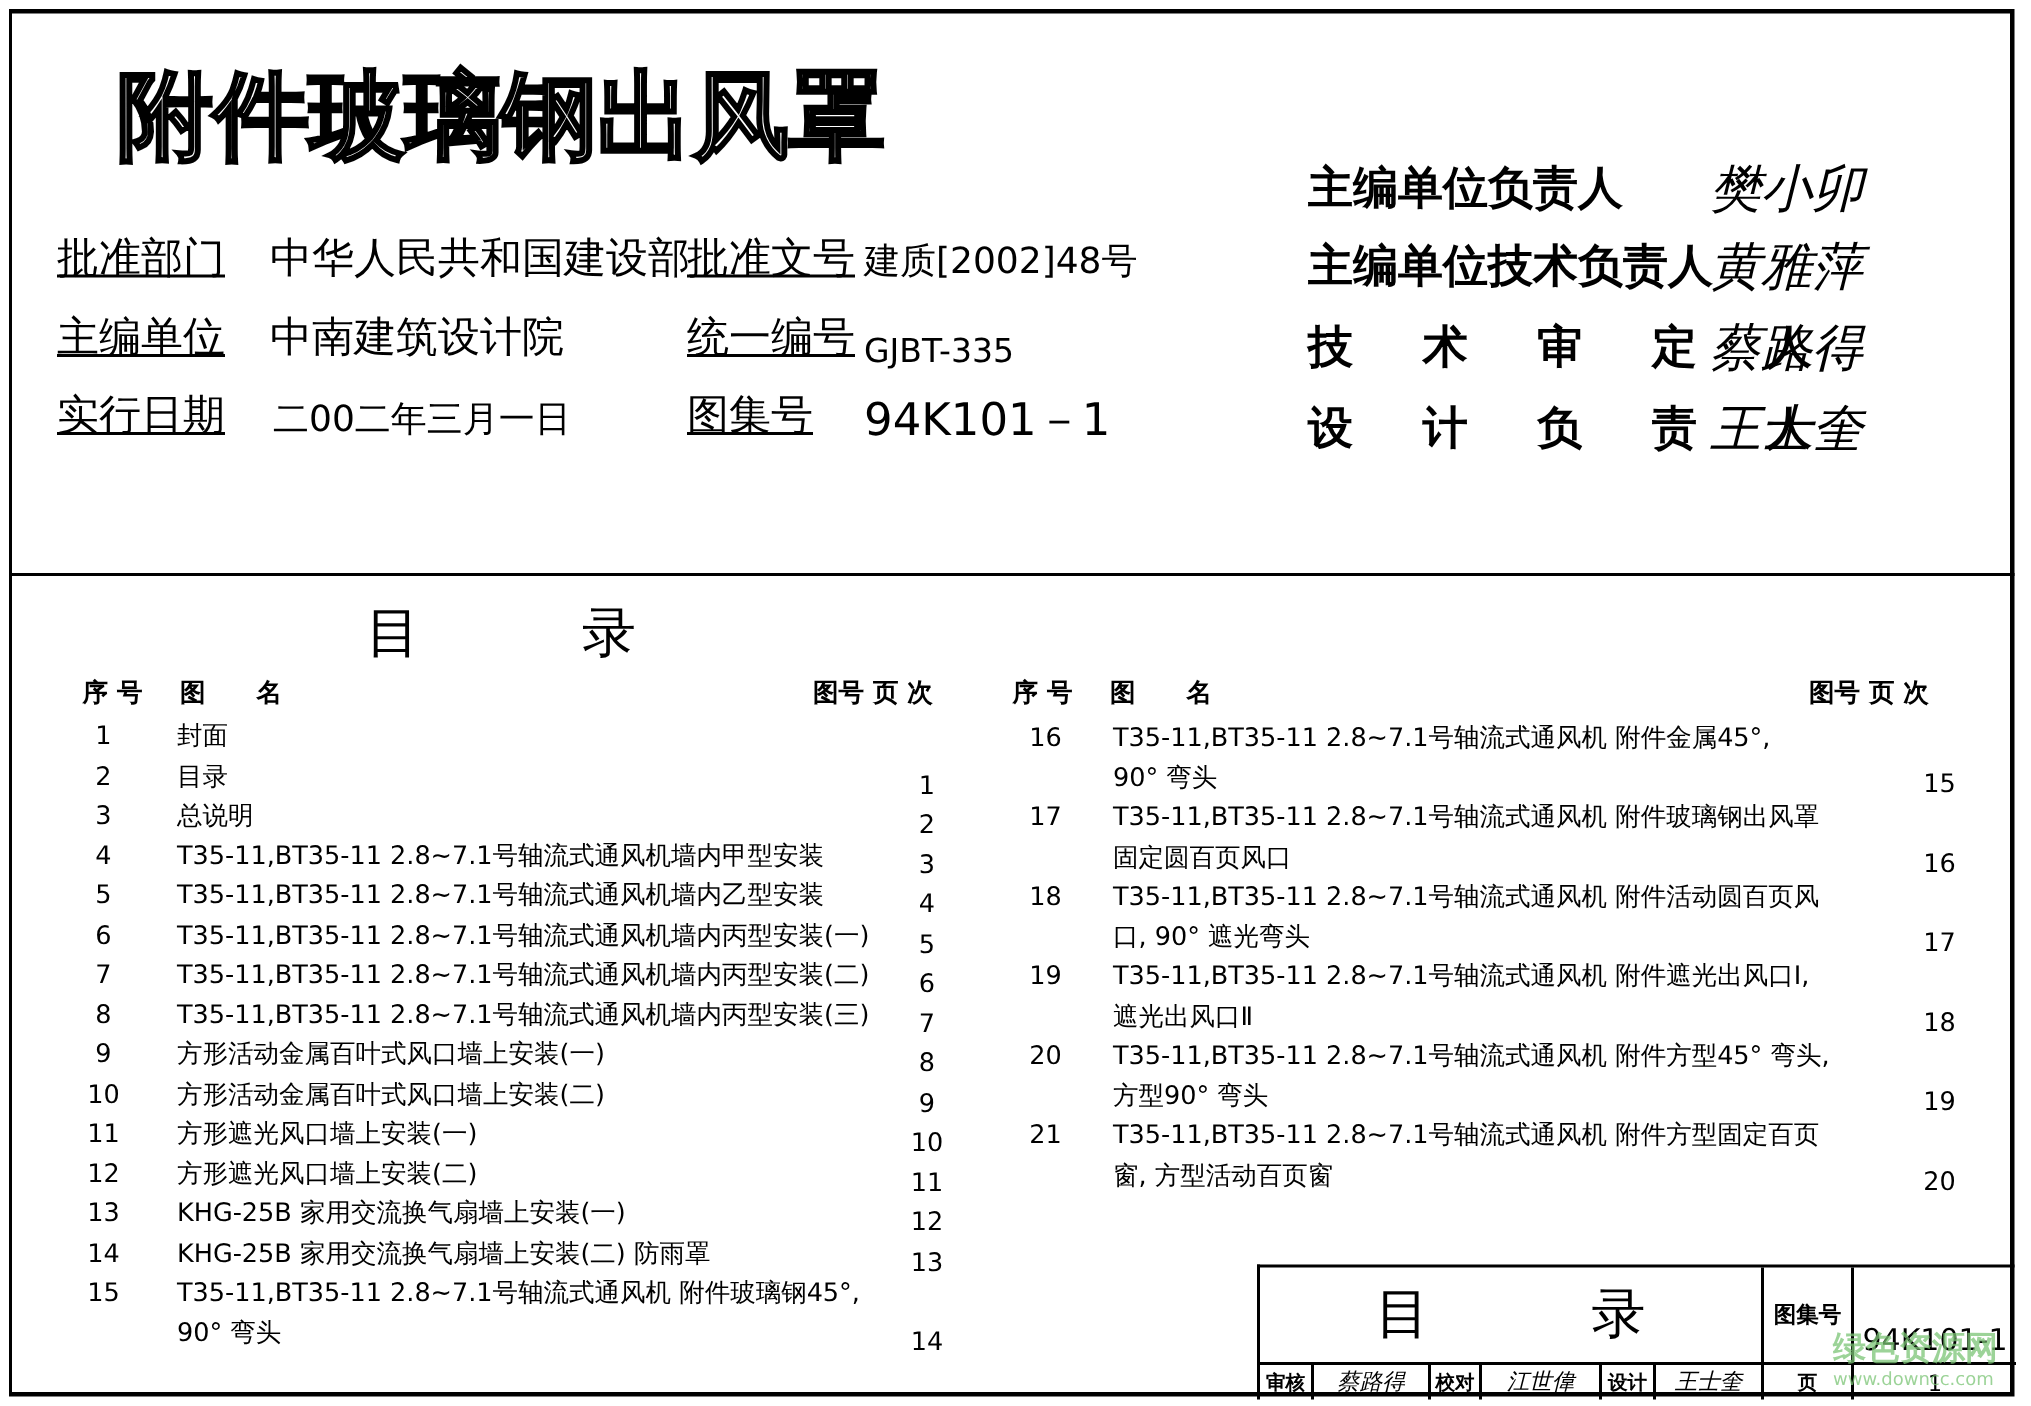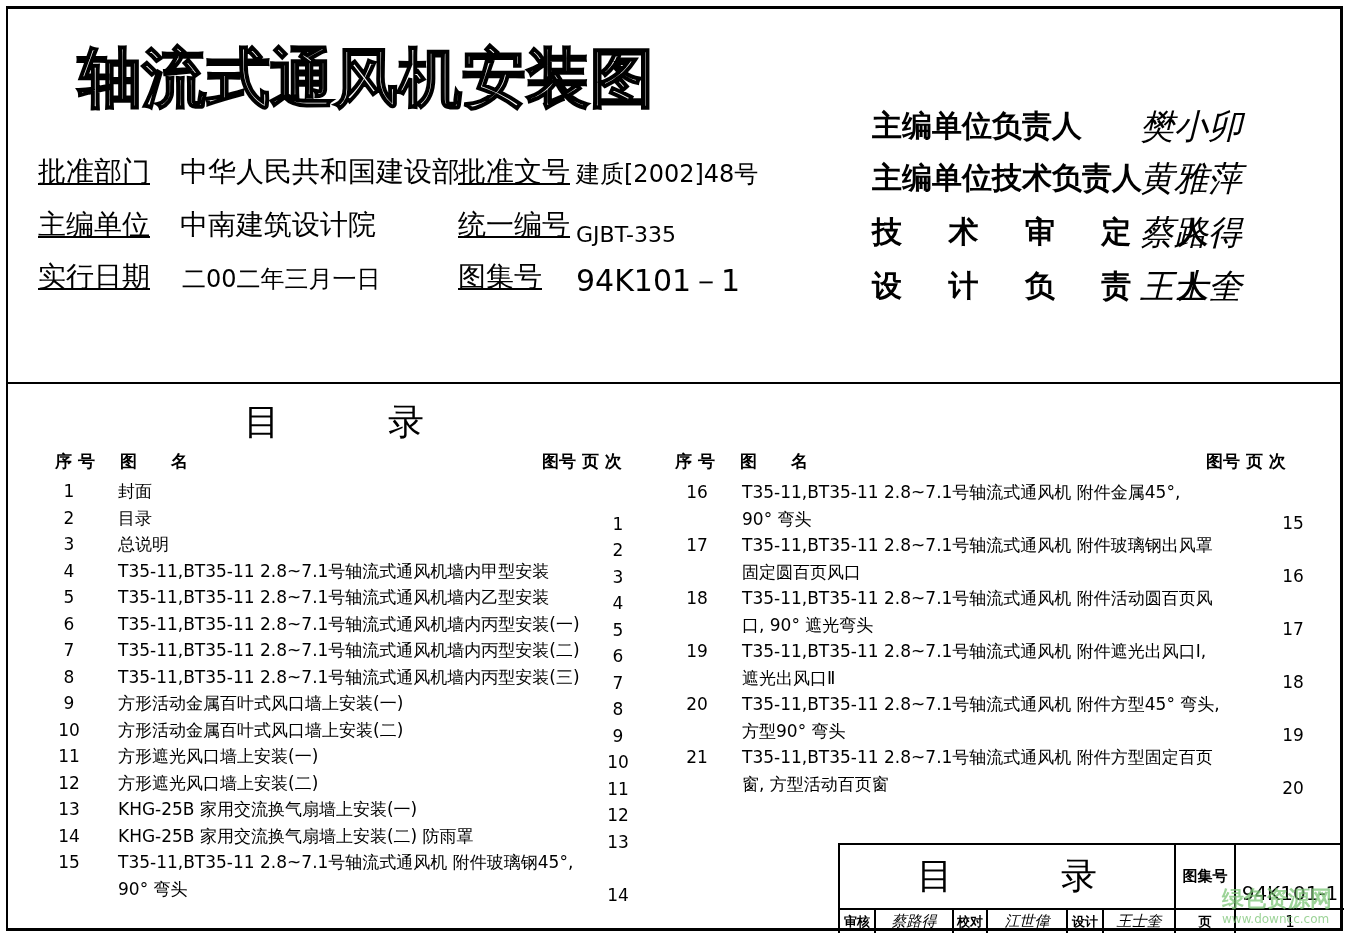--- a/index.html
+++ b/index.html
@@ -24,21 +24,21 @@
   .tb { position: absolute; left: 838px; top: 843px; width: 505px; height: 90px; border-top: 2px solid #000; border-left: 2px solid #000; box-sizing: border-box; }
   .tb .cell { position: absolute; border-right: 2px solid #000; border-bottom: 2px solid #000; box-sizing: border-box; display: flex; align-items: center; justify-content: center; }
   .wm { position: absolute; color: #7cc576; opacity: 0.75; white-space: nowrap; }
 </style>
 </head>
 <body>
 
 <div class="frame"></div>
 <div class="hsep"></div>
 
-<div class="doc-title">轴流式通风机安装图</div>
+<div class="doc-title">附件玻璃钢出风罩</div>
 
 <div class="meta" style="left:38px;top:155px;">
   <span class="lbl">批准部门</span>
   <span class="val" style="left:142px">中华人民共和国建设部</span>
 </div>
 <div class="meta" style="left:458px;top:155px;">
   <span class="lbl">批准文号</span>
   <span class="val" style="left:118px;font-size:24px;top:2px">建质[2002]48号</span>
 </div>
 

